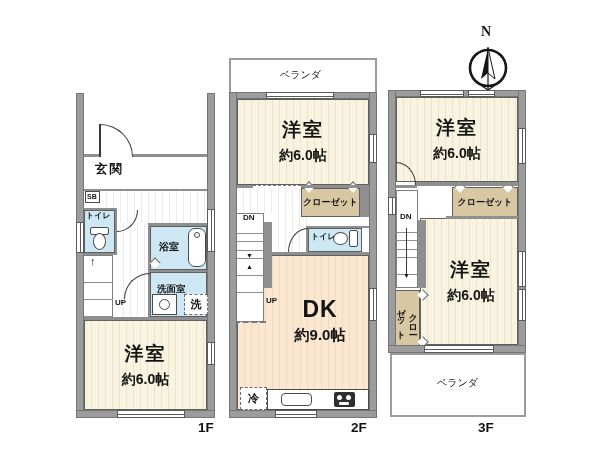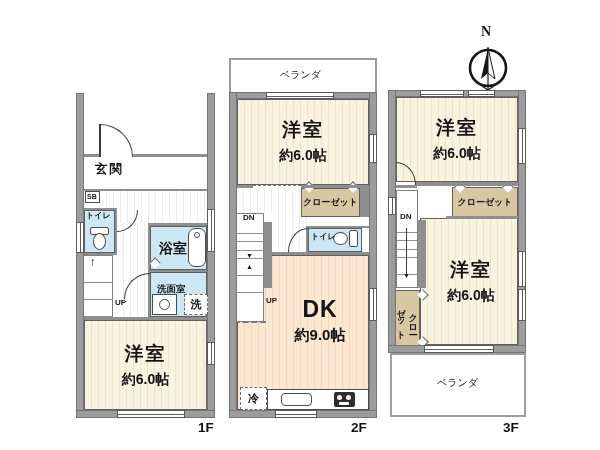--- a/index.html
+++ b/index.html
@@ -98,21 +98,21 @@
     <div class="fixture" style="left:188px;top:228px;width:18px;height:39px;border-radius:7px;"></div>
     <div class="fixture" style="left:194px;top:232px;width:6px;height:6px;border-radius:50%;"></div>
     <div class="fixture" style="left:152px;top:294px;width:25px;height:21px;"></div>
     <div class="fixture" style="left:159px;top:299px;width:11px;height:11px;border-radius:50%;"></div>
     <div class="dashbox" style="left:184px;top:294px;width:24px;height:21px;">
       <span class="lb" style="position:static;font-size:11px;font-weight:700;">洗</span>
     </div>
 
     <div class="lb" style="left:95px;top:163px;font-size:12.5px;font-weight:700;letter-spacing:2px;">玄関</div>
     <div class="lb tiny" style="left:86px;top:212px;">トイレ</div>
-    <div class="lb small" style="left:159px;top:241px;font-size:14px;">浴室</div>
+    <div class="lb small" style="left:159px;top:241px;font-size:10px;">浴室</div>
     <div class="lb small" style="left:157px;top:284px;">洗面室</div>
     <div class="cblock" style="left:84px;top:328px;width:123px;height:74px;">
       <div class="rname">洋室</div>
       <div class="rsize">約6.0帖</div>
     </div>
     <div class="floortag" style="left:198px;top:420px;">1F</div>
   </div>
 
   <div class="abs" style="left:0;top:0;width:0;height:0;">
 
@@ -245,16 +245,16 @@
       <div class="rname">洋室</div>
       <div class="rsize">約6.0帖</div>
     </div>
     <div class="cblock" style="left:452px;top:187px;width:66px;height:31px;">
       <div class="small" style="font-size:9px;">クローゼット</div>
     </div>
     <div class="cblock" style="left:424px;top:248px;width:94px;height:66px;">
       <div class="rname">洋室</div>
       <div class="rsize">約6.0帖</div>
     </div>
-    <div class="floortag" style="left:503px;top:420px;">3F</div>
+    <div class="floortag" style="left:478px;top:420px;">3F</div>
   </div>
 
 </div>
 
 </body></html>

